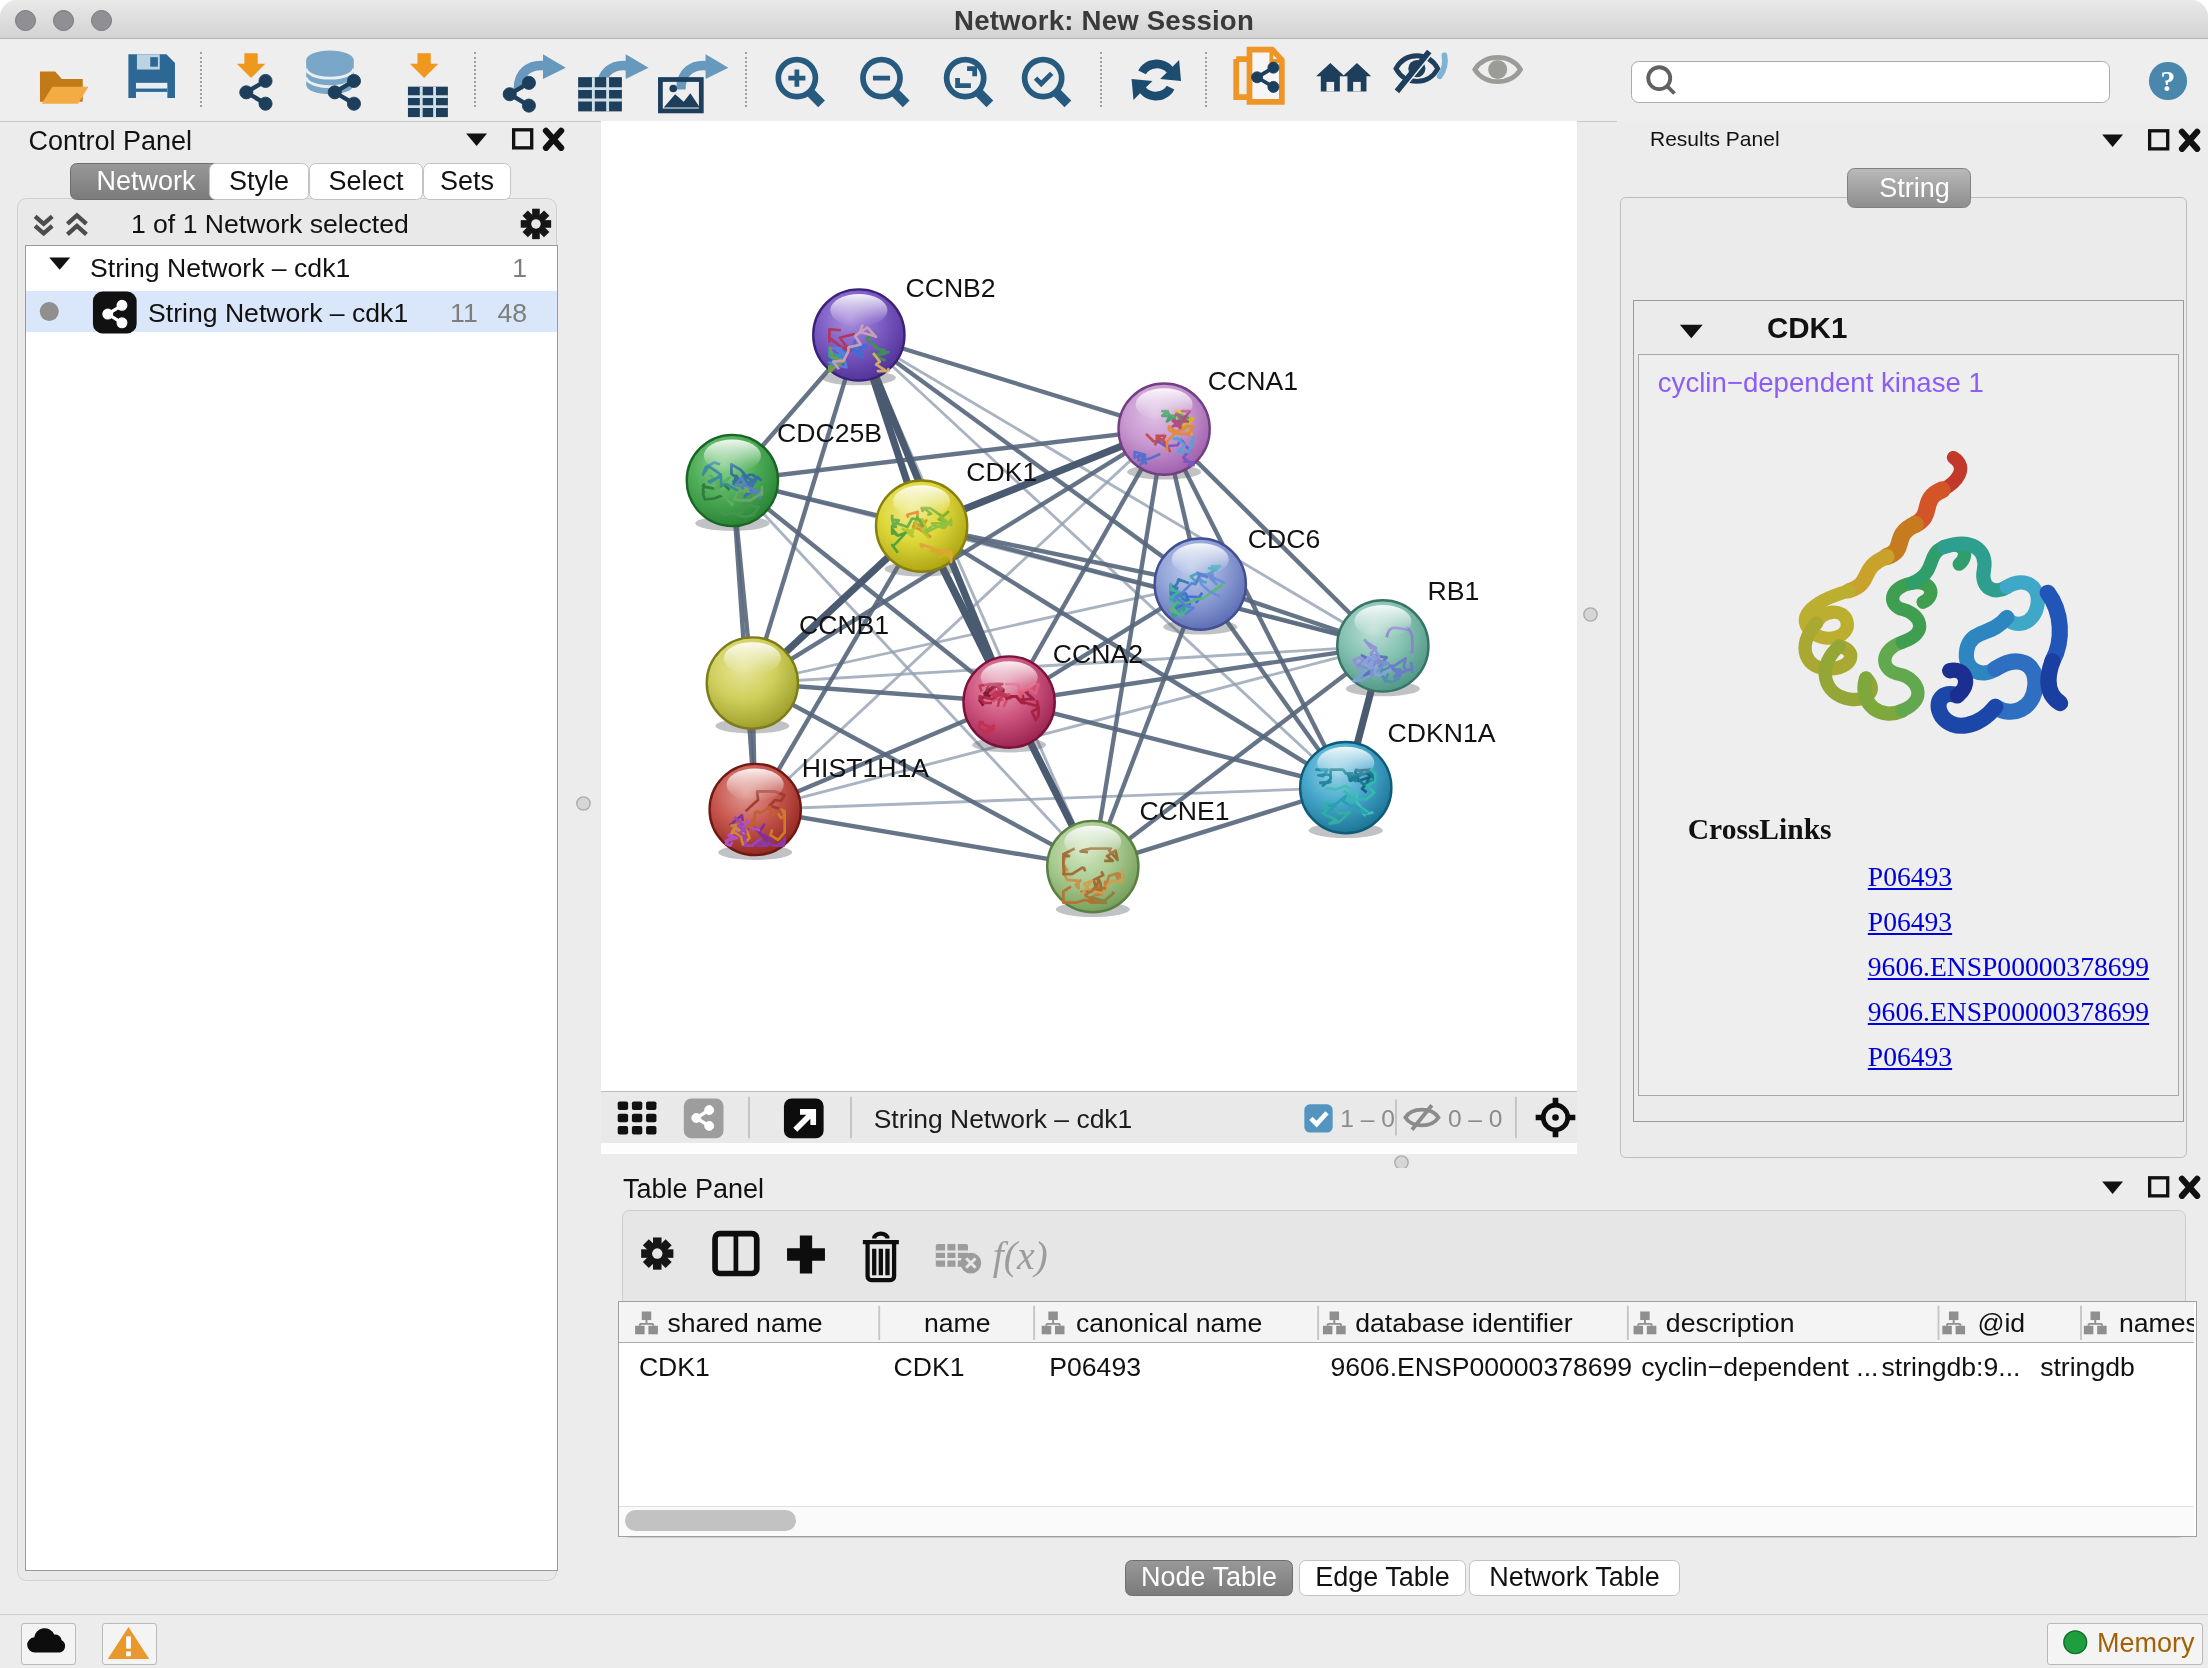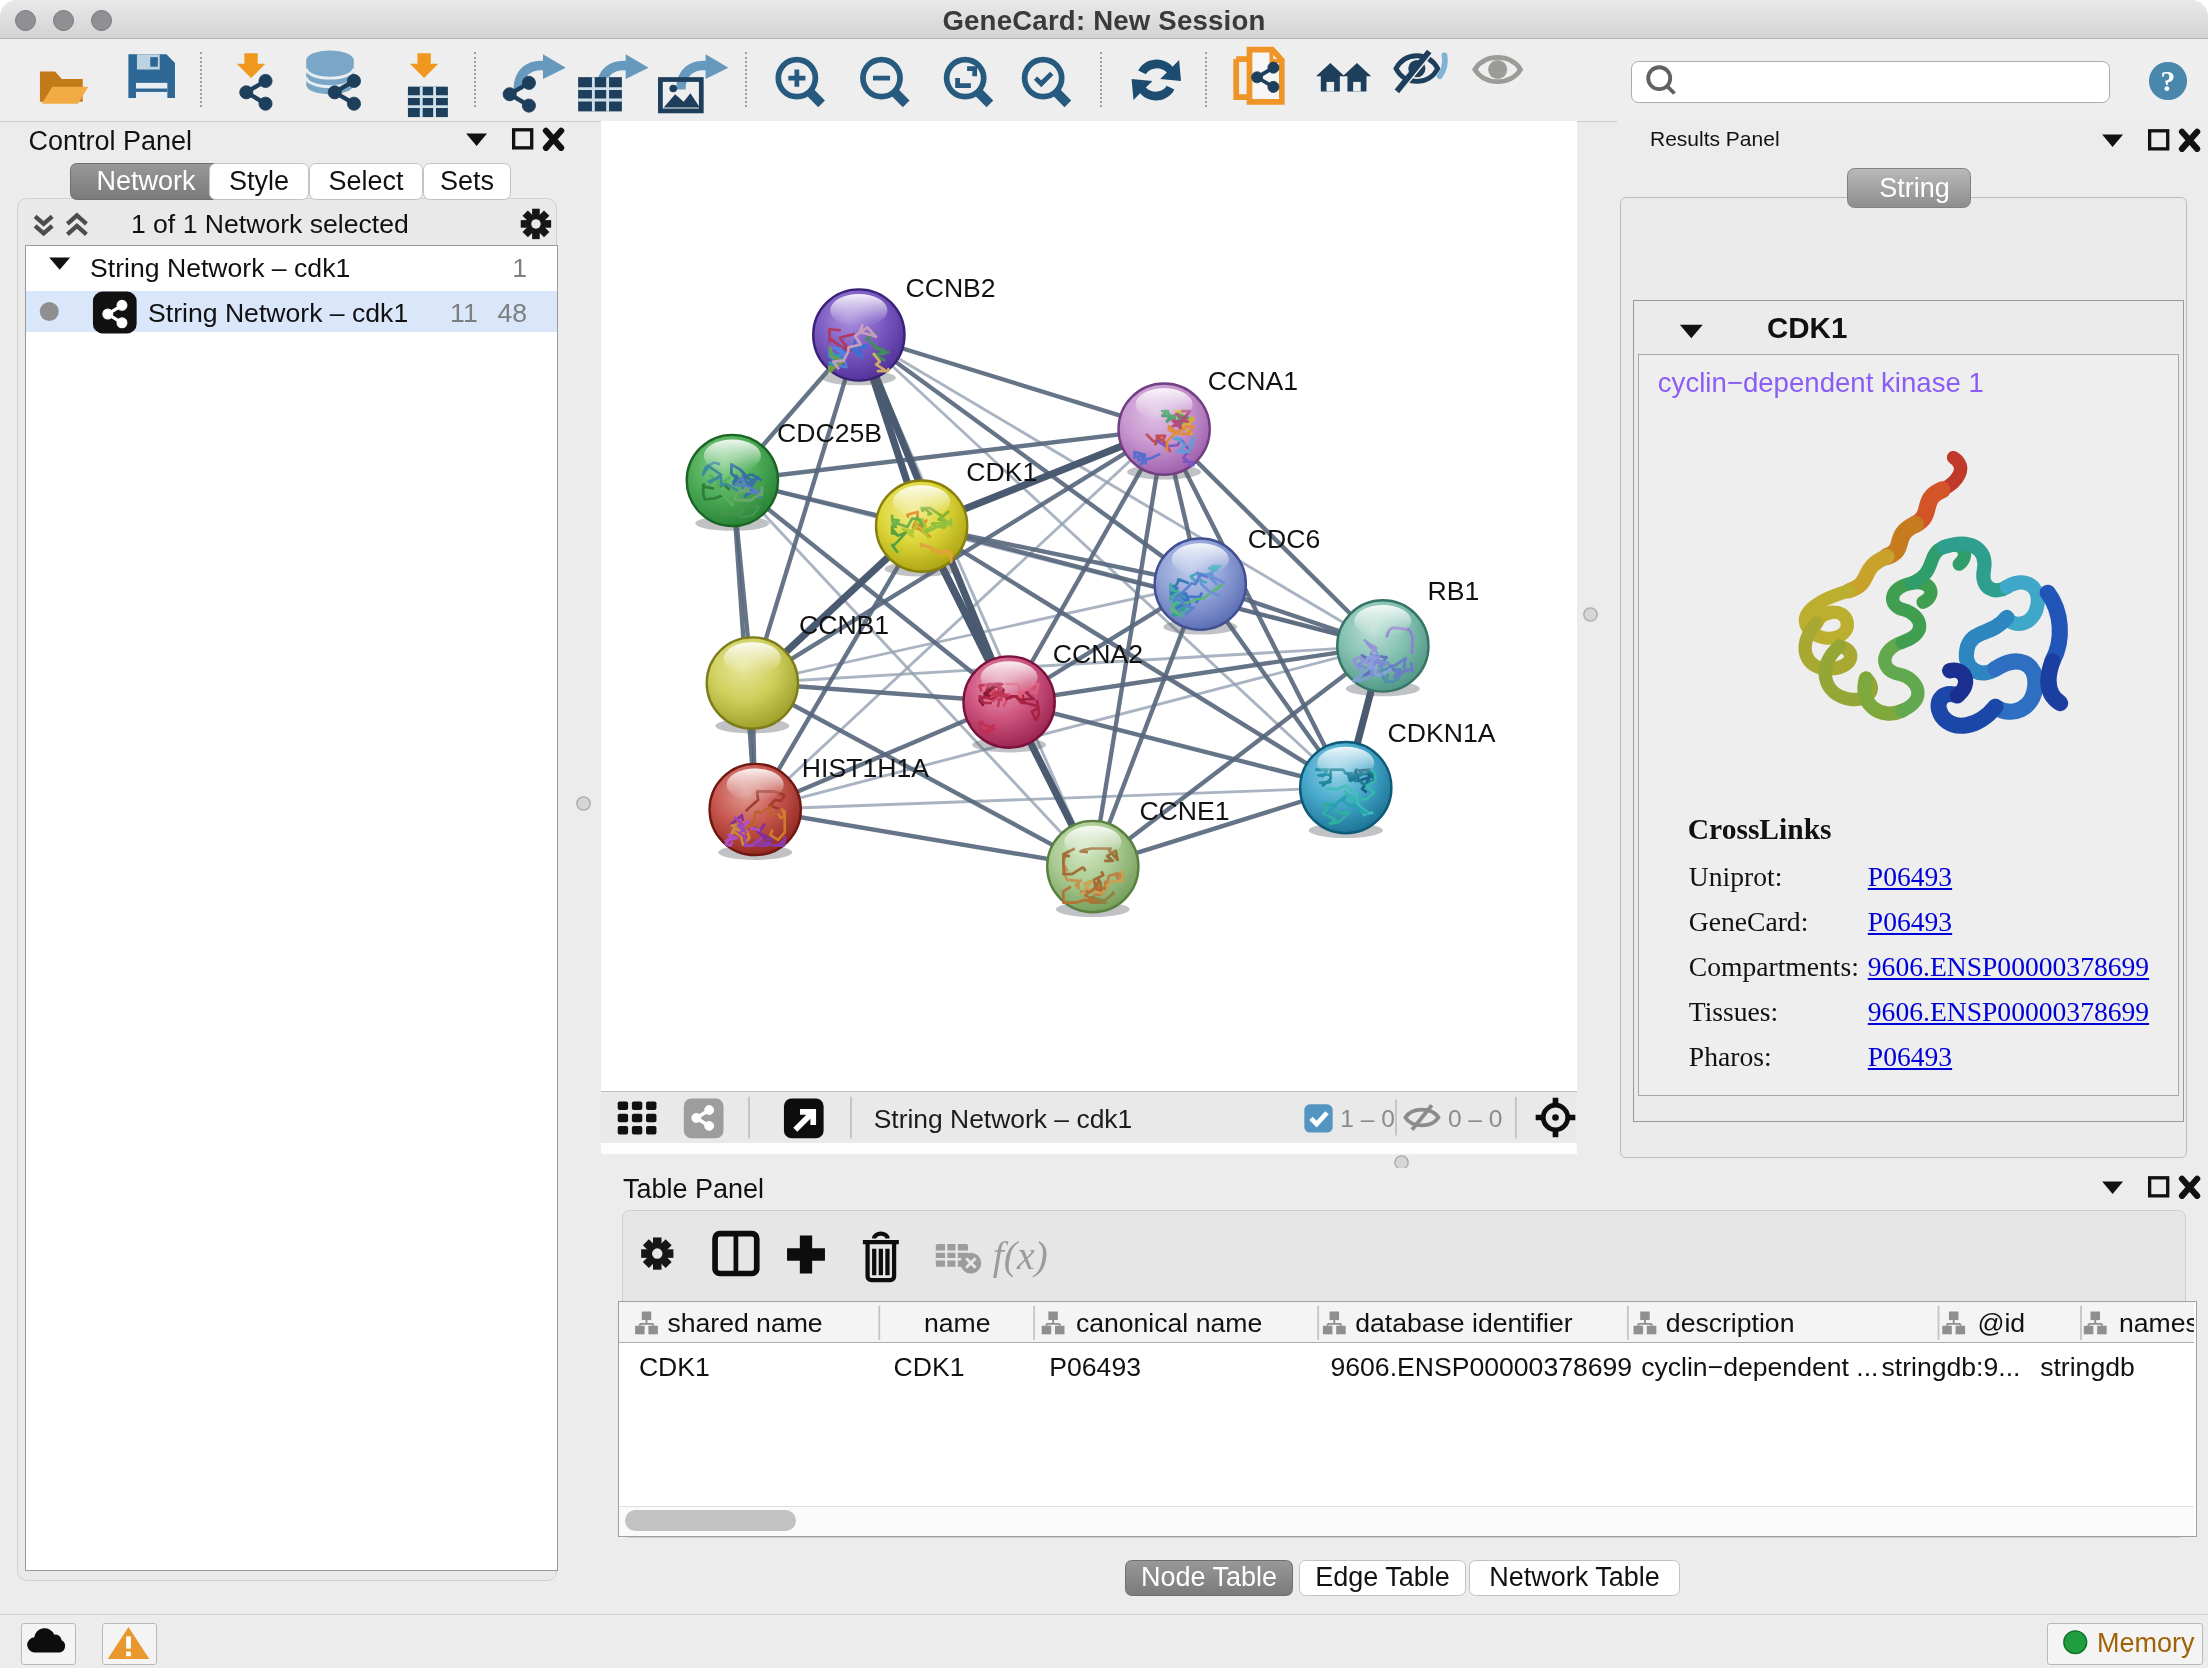--- a/index.html
+++ b/index.html
@@ -47,21 +47,21 @@
     border-radius:2.9px;box-sizing:border-box;}
 </style>
 </head>
 <body>
 <div id="win">
   
   <div id="titlebar">
     <div class="tl" style="left:15px;"></div>
     <div class="tl" style="left:53px;"></div>
     <div class="tl" style="left:91px;"></div>
-    <div id="title">GeneCard: New Session</div>
+    <div id="title">Network: New Session</div>
   </div>
 
   
   <div id="toolbar">
     <svg id="tb-icons" width="1569" height="82" viewBox="0 0 1650 86" style="position:absolute;left:0;top:0">
       <defs>
         <g id="sharegl">
           <circle cx="22" cy="0" r="7.5"></circle>
             <circle cx="0" cy="13" r="7.5"></circle>
             <circle cx="22" cy="26" r="7.5"></circle>
@@ -623,27 +623,20 @@
             <path d="M252 144 C272 132 288 144 284 164 C280 184 260 188 252 176" stroke="#3fa8c9" stroke-width="15"></path>
             <path d="M252 176 C236 196 214 188 210 210 C206 232 226 240 240 230" stroke="#2e86c1" stroke-width="16"></path>
             <path d="M240 230 C264 214 284 224 282 248 C280 272 258 282 240 270" stroke="#2e6fc1" stroke-width="17"></path>
             <path d="M240 270 C222 292 196 296 184 280 C174 264 186 252 200 258" stroke="#1a47a8" stroke-width="17"></path>
             <path d="M200 258 C216 246 208 228 192 232" stroke="#1a2f8f" stroke-width="16"></path>
             <path d="M295 150 C310 170 312 200 300 222" stroke="#2255b8" stroke-width="17"></path>
             <path d="M300 222 C292 244 296 258 308 266" stroke="#1a3fa0" stroke-width="17"></path>
           </g>
         </svg>
         <div style="position:absolute;left:49px;top:458px;font-family:'Liberation Serif',serif;font-size:29.5px;font-weight:bold;color:#111;">CrossLinks</div>
-        <div style="position:absolute;left:50px;top:499px;font-family:'Liberation Serif',serif;font-size:27.6px;color:#111;line-height:45px;">
-          <div>Uniprot:</div>
-            <div>GeneCard:</div>
-            <div>Compartments:</div>
-            <div>Tissues:</div>
-            <div>Pharos:</div>
-        </div>
         <div style="position:absolute;left:229px;top:499px;font-family:'Liberation Serif',serif;font-size:27.6px;color:#0000d9;line-height:45px;text-decoration:underline;">
           <div>P06493</div>
             <div>P06493</div>
             <div>9606.ENSP00000378699</div>
             <div>9606.ENSP00000378699</div>
             <div>P06493</div>
         </div>
       </div>
     </div>
   </div>

